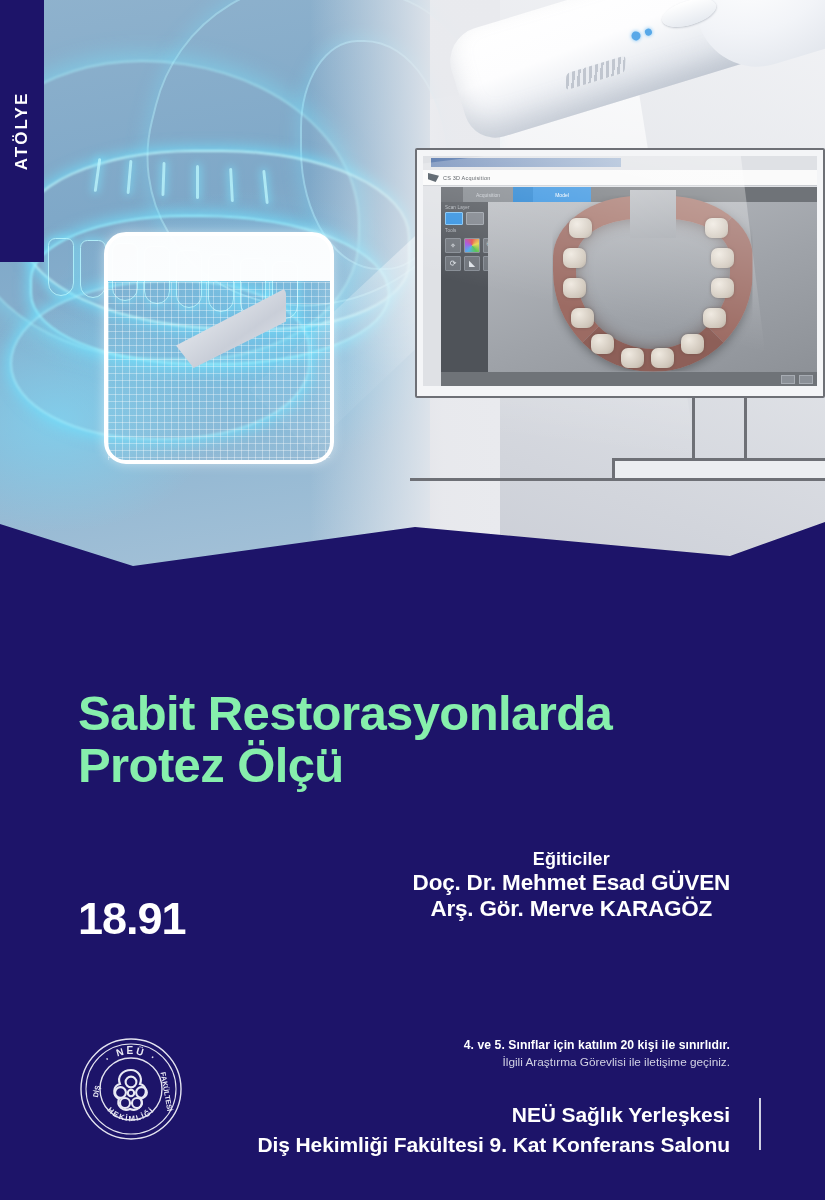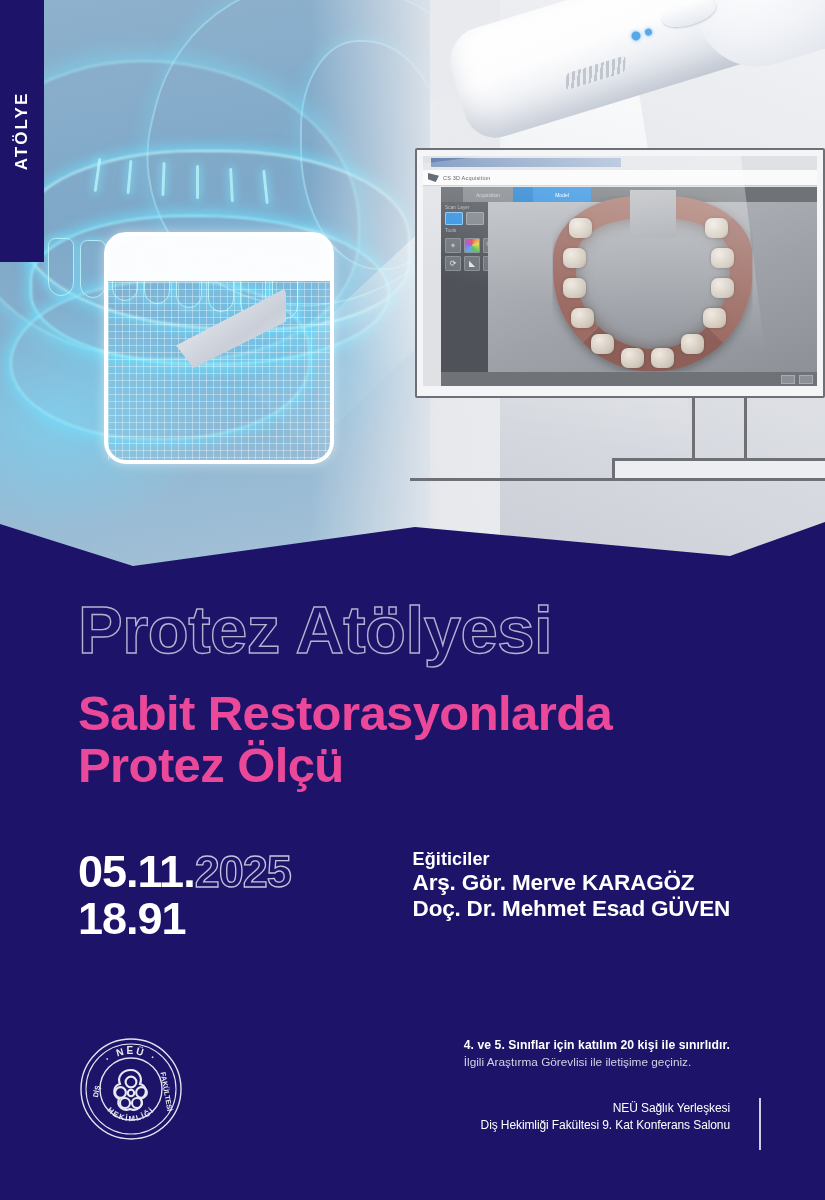--- a/index.html
+++ b/index.html
@@ -199,46 +199,46 @@
   .content{ position:absolute; left:0; top:0; width:825px; height:1200px; z-index:5;}
 
   .kicker{
     position:absolute; left:78px; top:596px;
     font-size:67px; font-weight:700; letter-spacing:-.5px; line-height:1;
     color:transparent;
     -webkit-text-stroke:1.4px rgba(205,205,225,.85);
   }
   .headline{
     position:absolute; left:78px; top:688px;
-    font-size:49px; font-weight:700; line-height:1.06; color:#ec4899;
+    font-size:49px; font-weight:700; line-height:1.06; color:#86efac;
     letter-spacing:-.6px;
   }
   .headline .l2{ display:block; }
 
   .date{
     position:absolute; left:78px; top:848px;
     font-size:45px; font-weight:700; line-height:1.06; color:#fff; letter-spacing:-1px;
   }
   .date .year{ color:transparent; -webkit-text-stroke:1.3px rgba(210,210,230,.92); }
   .time{
     position:absolute; left:78px; top:893px;
     font-size:45px; font-weight:700; color:#fff; letter-spacing:-1px;
   }
 
-  .instructors{ position:absolute; right:95px; top:849px; text-align:left; color:#fff;}
+  .instructors{ position:absolute; right:95px; top:849px; text-align:center; color:#fff;}
   .ins-title{ font-size:18px; font-weight:700; letter-spacing:.1px;}
   .ins-name{ font-size:22.5px; font-weight:700; line-height:1.16; letter-spacing:-.2px;}
   .ins-sub{ font-size:13.5px; font-weight:400; color:#d7d7e6; margin-top:3px;}
 
-  .note{ position:absolute; right:95px; top:1038px; color:#fff;margin-left:31px;}
+  .note{ position:absolute; right:95px; top:1038px; text-align:right; color:#fff;margin-left:31px;}
   .note-1{ font-size:12.2px; font-weight:700; letter-spacing:.05px;}
   .note-2{ font-size:11.8px; font-weight:400; color:#d2d2e4; margin-top:3px;}
 
   .venue{ position:absolute; right:95px; top:1100px; text-align:right; color:#fff;}
-  .venue-line{ font-size:12px; font-weight:400; line-height:1.42; letter-spacing:-.1px;}
+  .venue-line{ font-size:21px; font-weight:700; line-height:1.42; letter-spacing:-.1px;}
   .venue-rule{ position:absolute; left:759px; top:1098px; width:2px; height:52px;
     background:#cfcfe2;}
 
   
   .seal{ position:absolute; left:78px; top:1036px; width:106px; height:106px;}
   .seal svg{ display:block; }
 </style>
 </head>
 <body>
 
@@ -355,36 +355,32 @@
   </div>
 
   <div class="navy"></div>
 
   <div class="tab">
     <span>ATÖLYE</span>
   </div>
 
   <div class="content">
 
-    <div class="kicker">Protez Atölyesi</div>
 
     <div class="headline">
       <span class="l1">Sabit Restorasyonlarda</span>
       <span class="l2">Protez Ölçü</span>
     </div>
 
-    <div class="date">
-      <span>05.11.</span><span class="year">2025</span>
-    </div>
     <div class="time">18.91</div>
 
     <div class="instructors">
       <div class="ins-title">Eğiticiler</div>
+      <div class="ins-name">Doç. Dr. Mehmet Esad GÜVEN</div>
       <div class="ins-name">Arş. Gör. Merve KARAGÖZ</div>
-      <div class="ins-name">Doç. Dr. Mehmet Esad GÜVEN</div>
     </div>
 
     <div class="note">
       <div class="note-1">4. ve 5. Sınıflar için katılım 20 kişi ile sınırlıdır.</div>
       <div class="note-2">İlgili Araştırma Görevlisi ile iletişime geçiniz.</div>
     </div>
 
     <div class="venue">
       <div class="venue-line">NEÜ Sağlık Yerleşkesi</div>
       <div class="venue-line">Diş Hekimliği Fakültesi 9. Kat Konferans Salonu</div>

